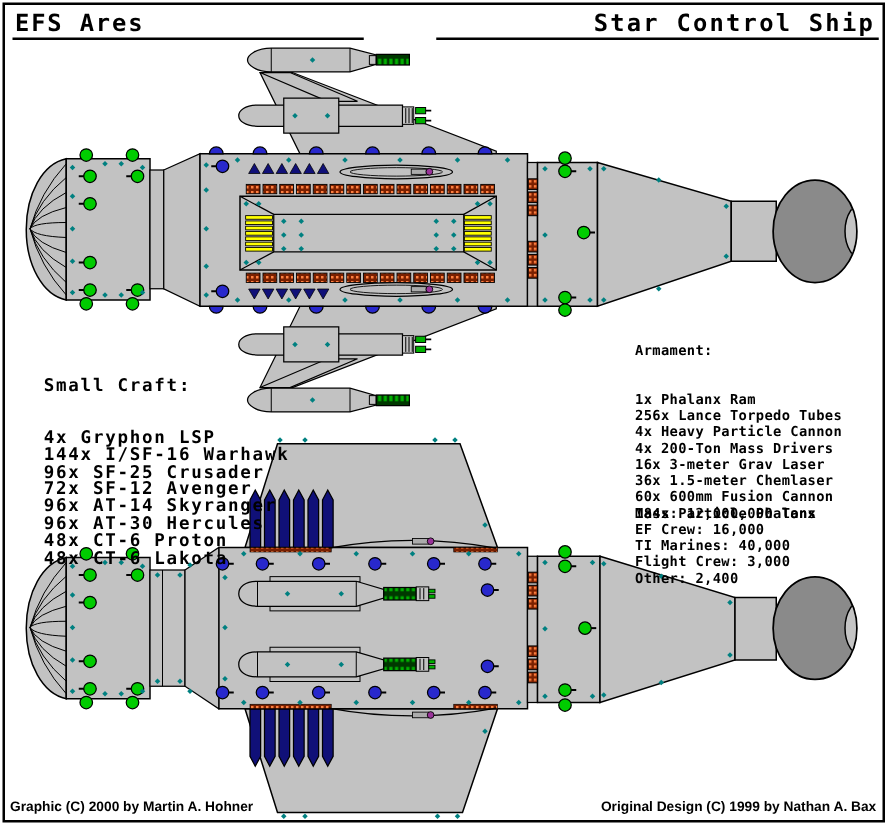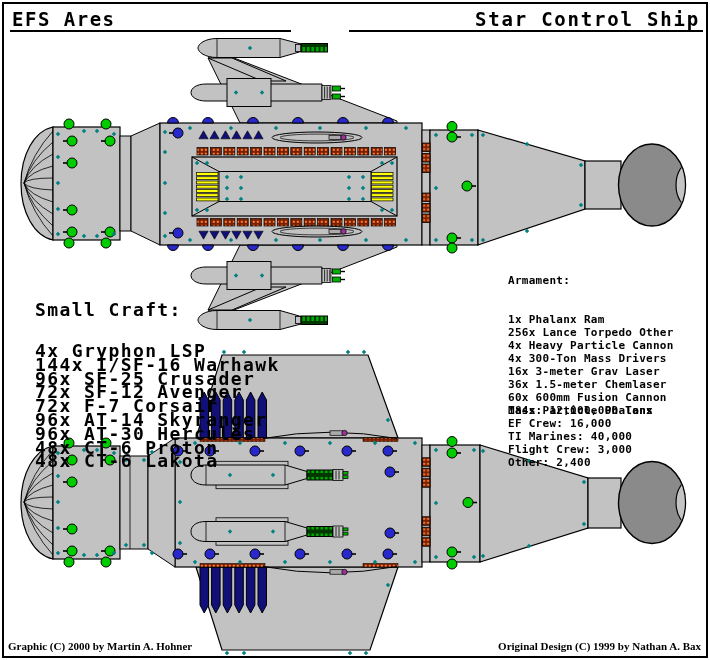--- a/index.html
+++ b/index.html
@@ -6,24 +6,24 @@
   #page{position:relative;width:710px;height:660px;background:#ffffff;overflow:hidden;
         font-family:"DejaVu Sans Mono",monospace;color:#000;}
   #frame{position:absolute;left:2px;top:2px;width:702px;height:652px;border:2px solid #000;pointer-events:none;}
   .title{position:absolute;top:8px;font-size:19px;font-weight:bold;line-height:22px;white-space:pre;}
   .title-left{left:12px;letter-spacing:1.5px;}
   .title-right{right:10px;letter-spacing:1.8px;}
   .rule{position:absolute;top:30px;height:2px;background:#000;}
   .rule-left{left:10px;width:281px;}
   .rule-right{left:349px;width:354px;}
   .textblock{position:absolute;font-weight:bold;white-space:pre;}
-  .block-small-craft{left:35px;top:275px;font-size:18px;line-height:13.8px;letter-spacing:1.4px;}
+  .block-small-craft{left:35px;top:275px;font-size:14px;line-height:13.8px;letter-spacing:1.4px;}
   .block-armament{left:508px;top:248px;font-size:11px;line-height:13px;letter-spacing:0.28px;}
   .block-stats{left:508px;top:378px;font-size:11px;line-height:13px;letter-spacing:0.28px;}
-  .credit{position:absolute;top:640px;font-family:Liberation Serif, serif;font-size:11px;font-weight:bold;}
+  .credit{position:absolute;top:640px;font-family:Liberation Sans, sans-serif;font-size:11px;font-weight:bold;}
   .credit-left{left:8px;}
   .credit-right{right:9px;}
   svg{position:absolute;left:0;top:0;}
 </style>
 </head>
 <body>
 
 <div id="page">
 
   <svg width="710" height="660" viewBox="0 0 710 660">
@@ -465,26 +465,26 @@
     </g>
   </svg>
 
   <div class="title title-left">EFS Ares</div>
   <div class="title title-right">Star Control Ship</div>
   <div class="rule rule-left"></div>
   <div class="rule rule-right"></div>
 
   <div class="textblock block-small-craft">
     <div>Small Craft:</div>
-    <div><div>4x Gryphon LSP</div><div>144x I/SF-16 Warhawk</div><div>96x SF-25 Crusader</div><div>72x SF-12 Avenger</div><div>72x F-7 Corsair</div><div>96x AT-14 Skyranger</div><div>96x AT-30 Hercules</div><div>48x CT-6 Proton</div><div>48x CT-6 Lakota</div></div>
+    <div><div>4x Gryphon LSP</div><div>144x I/SF-16 Warhawk</div><div>96x SF-25 Crusader</div><div>72x SF-12 Avenger</div><div>96x AT-14 Skyranger</div><div>96x AT-30 Hercules</div><div>48x CT-6 Proton</div><div>48x CT-6 Lakota</div></div>
   </div>
 
   <div class="textblock block-armament">
     <div>Armament:</div>
-    <div><div>1x Phalanx Ram</div><div>256x Lance Torpedo Other</div><div>4x Heavy Particle Cannon</div><div>4x 300-Ton Mass Drivers</div><div>16x 3-meter Grav Laser</div><div>36x 1.5-meter Chemlaser</div><div>60x 600mm Fusion Cannon</div><div>184x Particle Phalanx</div></div>
+    <div><div>1x Phalanx Ram</div><div>256x Lance Torpedo Tubes</div><div>4x Heavy Particle Cannon</div><div>4x 200-Ton Mass Drivers</div><div>16x 3-meter Grav Laser</div><div>36x 1.5-meter Chemlaser</div><div>60x 600mm Fusion Cannon</div><div>184x Particle Phalanx</div></div>
   </div>
 
   <div class="textblock block-stats">
     <div><div>Mass: 12,000,000 Tons</div><div>EF Crew: 16,000</div><div>TI Marines: 40,000</div><div>Flight Crew: 3,000</div><div>Other: 2,400</div></div>
   </div>
 
   <div class="credit credit-left">Graphic (C) 2000 by Martin A. Hohner</div>
   <div class="credit credit-right">Original Design (C) 1999 by Nathan A. Bax</div>
 
   <div id="frame"></div>

